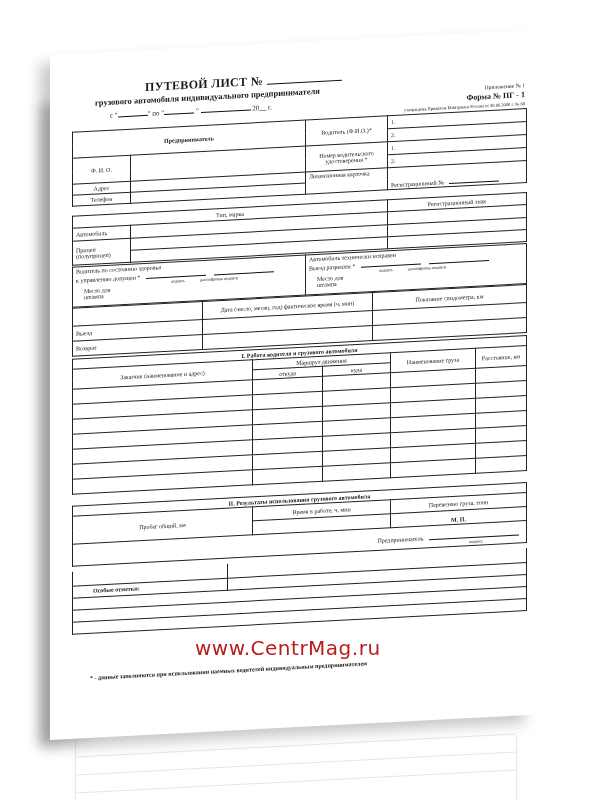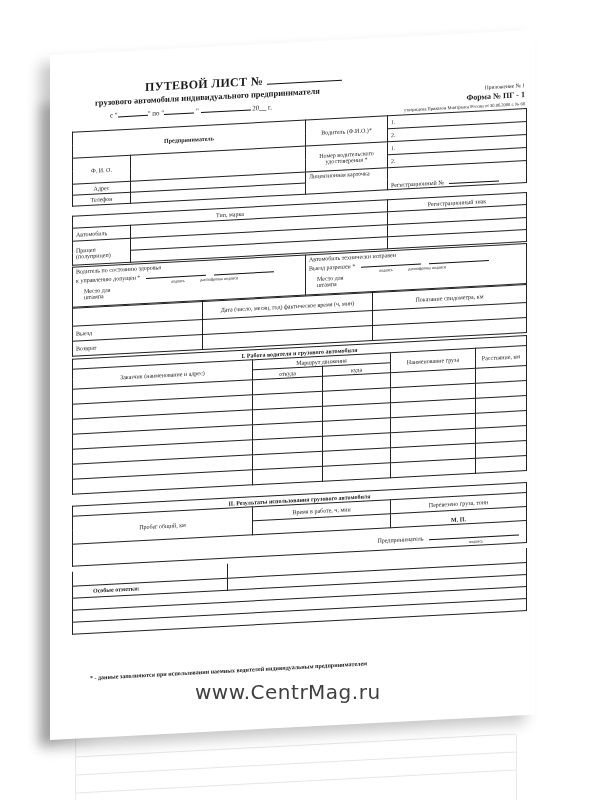--- a/index.html
+++ b/index.html
@@ -22,22 +22,22 @@
   .appendix { position:absolute; right:10px; top:52px; font-size:5.5px; text-align:right; }
   .form-no { position:absolute; right:10px; top:60px; font-size:8px; font-weight:bold; }
   .approved { position:absolute; right:10px; top:71px; font-size:4.5px; }
   table.f { position:absolute; border-collapse:collapse; font-size:6px; }
   table.f td { border:1px solid #222; padding:1px 3px; vertical-align:middle; }
   .c { text-align:center; }
   .b { font-weight:bold; }
   .sig { display:inline-block; width:60px; border-bottom:1px solid #111; margin:0 4px; }
   .sig-cap { font-size:4px; }
   .footnote { position:absolute; left:40px; top:622px; font-size:6px; font-weight:bold; }
-  .watermark { position:absolute; left:195px; top:680px; font-family:"DejaVu Sans", sans-serif;
-               font-size:20px; color:#404040; letter-spacing:0.5px; }
+  .watermark { position:absolute; left:195px; top:636px; font-family:"DejaVu Sans", sans-serif;
+               font-size:20px; color:#b91c1c; letter-spacing:0.5px; }
 </style>
 </head>
 <body>
 
 <div class="shadow"></div>
 
 <div class="reflection">
   <div class="line" style="top:10px"></div>
   <div class="line" style="top:28px"></div>
   <div class="line" style="top:46px"></div>

